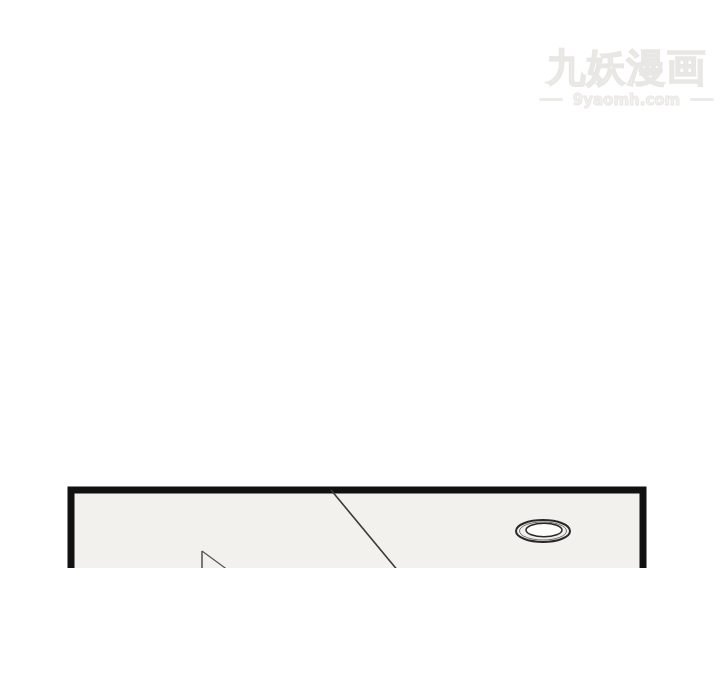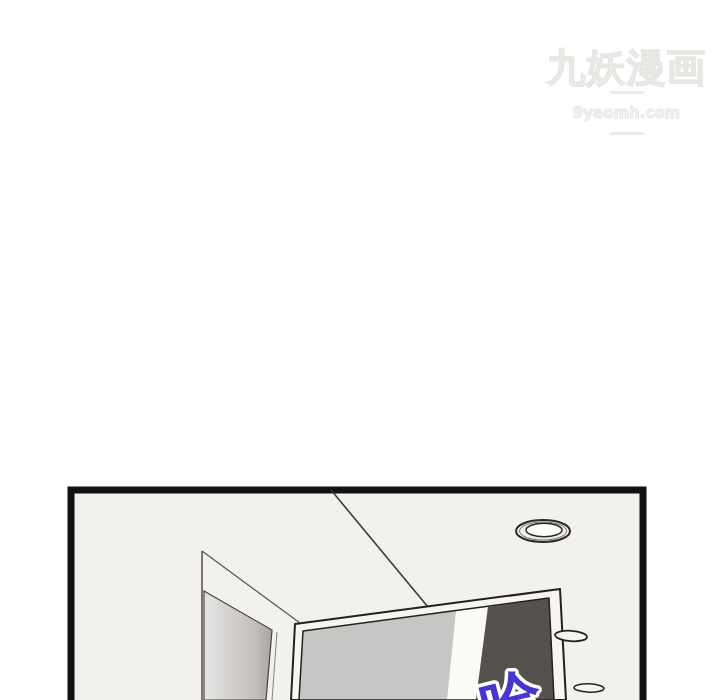--- a/index.html
+++ b/index.html
@@ -1,31 +1,31 @@
 <!DOCTYPE html>
 <html><head>
 <meta charset="utf-8">
 <style>
   html,body{margin:0;padding:0;background:#ffffff;}
   .stage{
-    position:relative;width:720px;height:700px;overflow:hidden;
+    position:relative;width:720px;height:568px;overflow:hidden;
     background:#ffffff;font-family:"DejaVu Sans","Liberation Sans",sans-serif;
   }
   
   .watermark{
     position:absolute;top:48px;right:6px;width:175px;
     text-align:center;user-select:none;pointer-events:none;
   }
   .wm-title{
     font-size:39px;font-weight:bold;letter-spacing:1px;line-height:1.05;
     color:#f4f3f1;-webkit-text-stroke:1.3px #e9e7e4;text-stroke:1.3px #e9e7e4;
     white-space:nowrap;
   }
   .wm-sub{
-    margin-top:2px;display:flex;align-items:center;justify-content:center;gap:10px;flex-direction:column;
+    margin-top:2px;display:flex;align-items:center;justify-content:center;gap:10px;
   }
   .wm-dash{display:inline-block;width:34px;height:3px;border-radius:2px;background:#edebe8;}
   .wm-url{
     font-size:15px;font-weight:bold;color:#f2f1ef;
     -webkit-text-stroke:1px #e9e7e4;white-space:nowrap;
   }
   
   .panel-svg{position:absolute;left:0;top:0;}
   .sfx{
     font-family:"DejaVu Sans","Liberation Sans",sans-serif;

